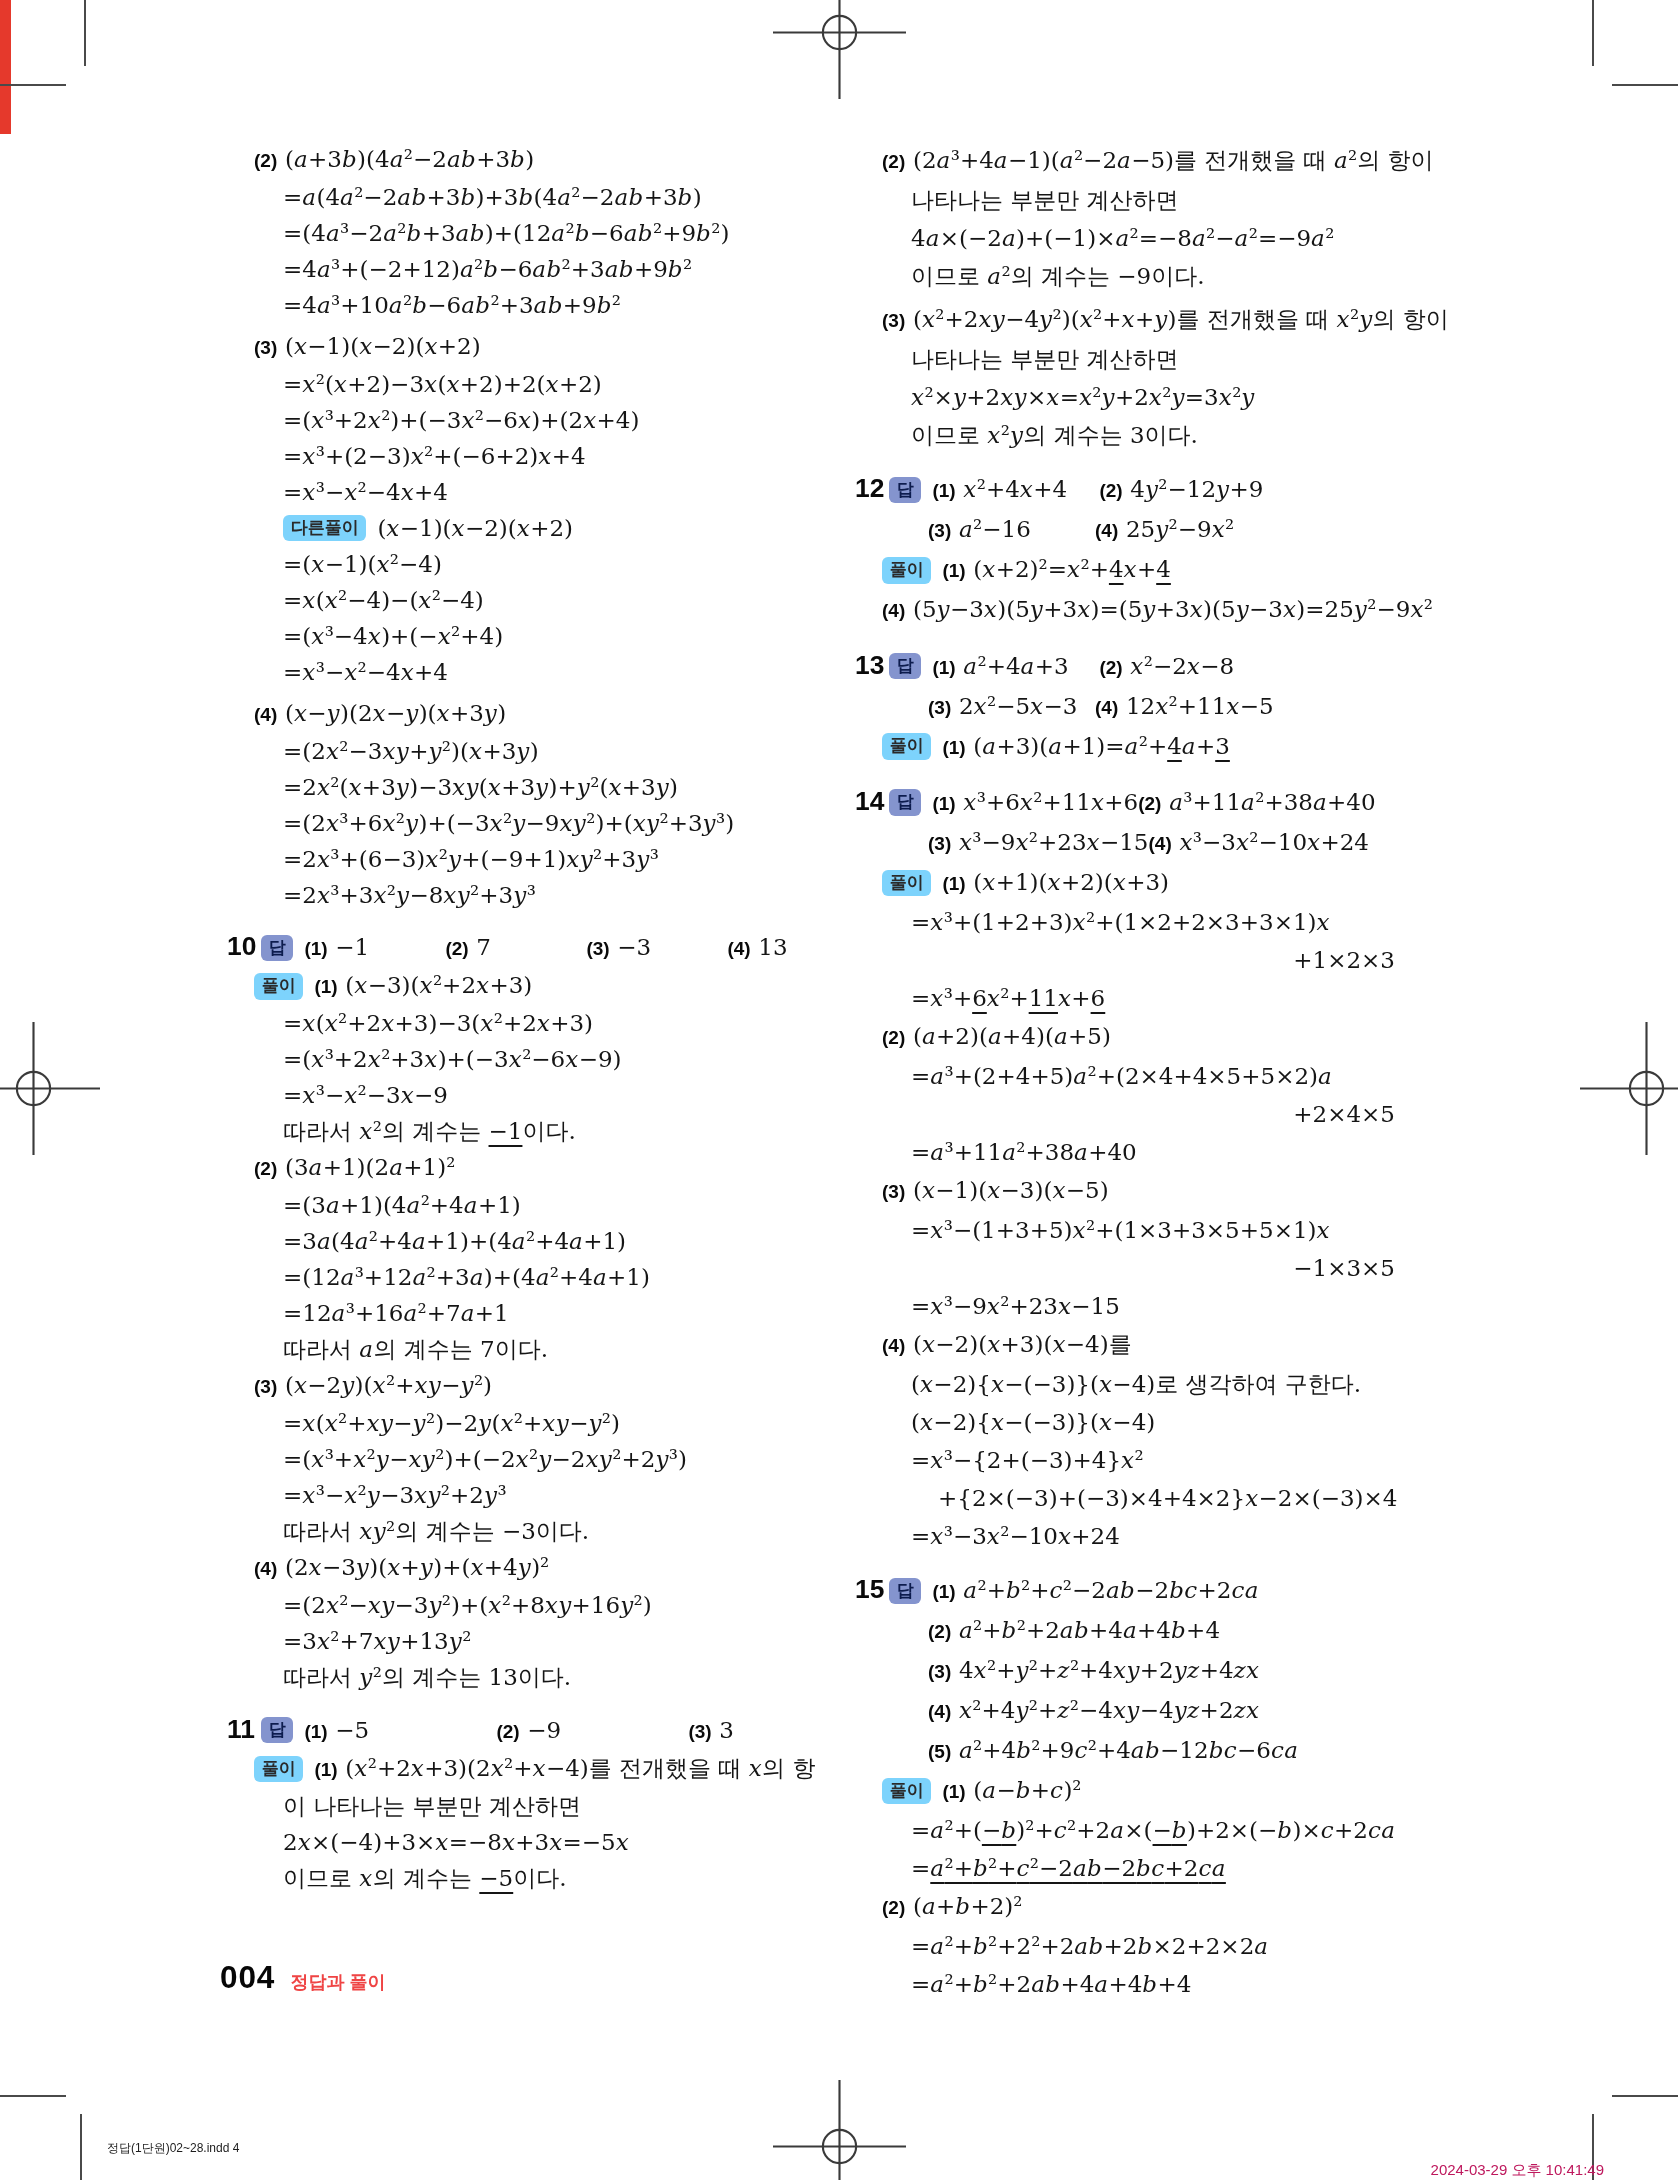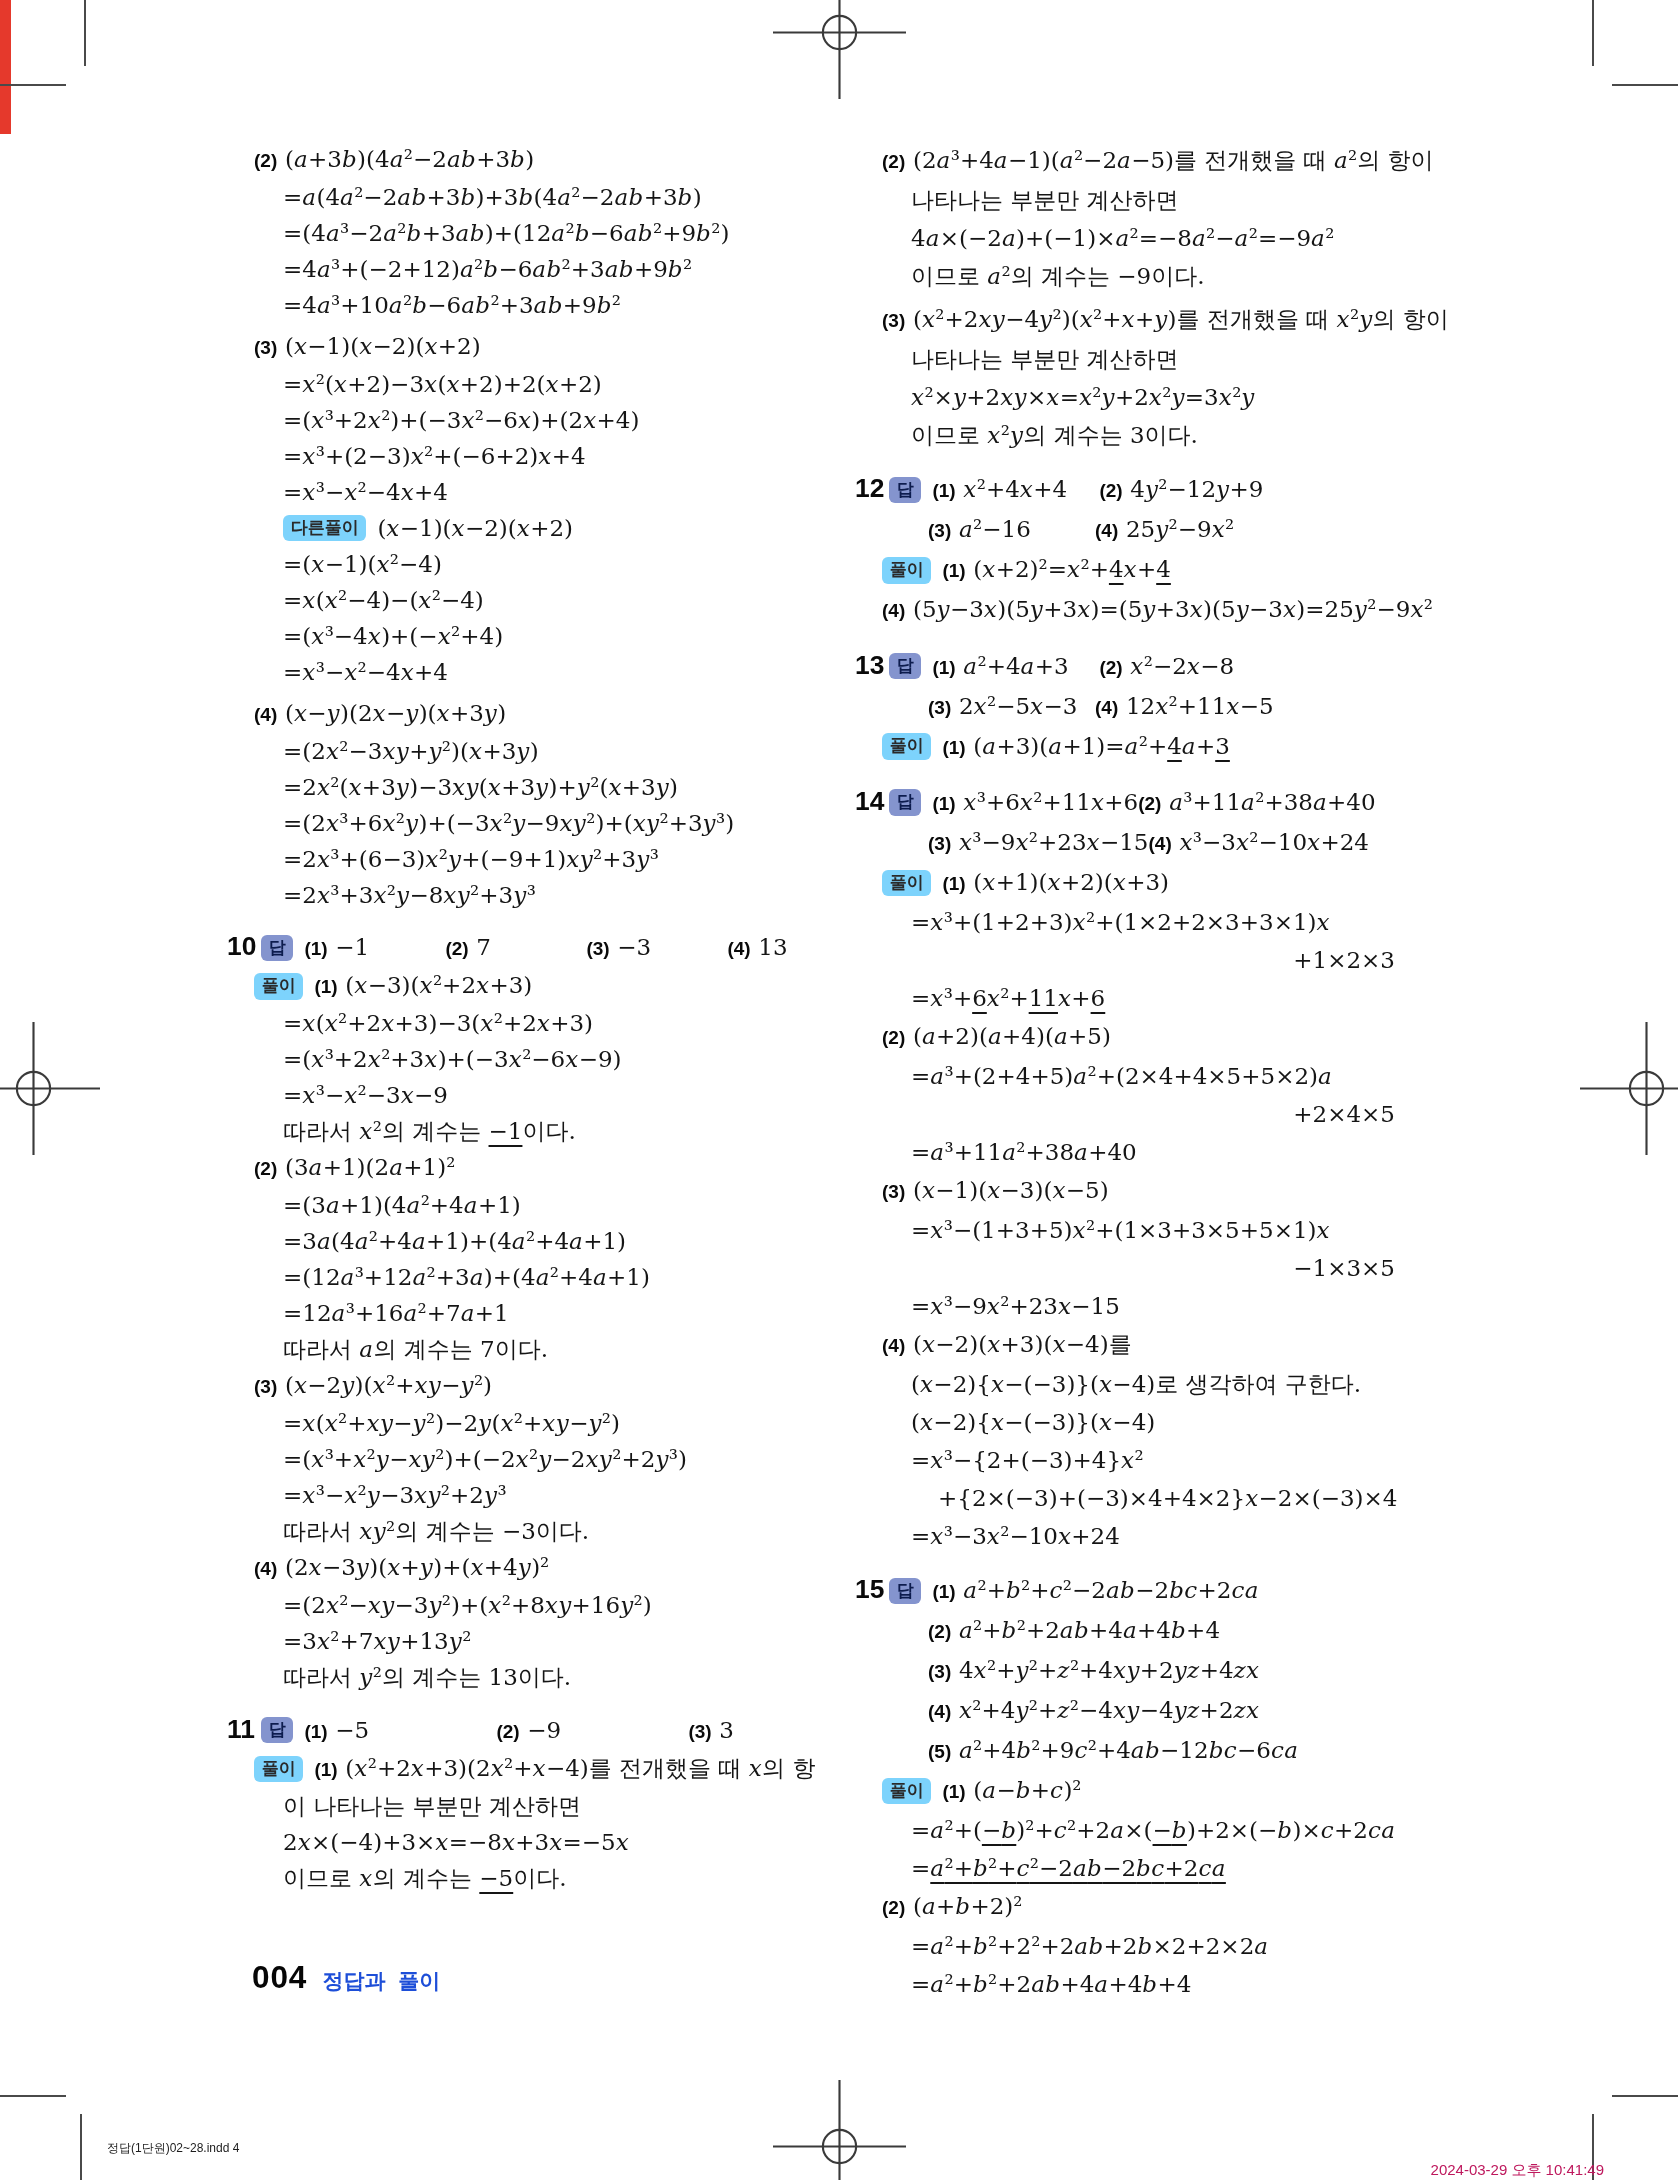--- a/index.html
+++ b/index.html
@@ -30,23 +30,23 @@
   .mtext{font-size:23px;}
   .mtext i{letter-spacing:0.4px;}
   .mtext u{text-decoration:underline;text-decoration-thickness:1.9px;text-underline-offset:6px;}
   .parts{display:flex;}
   .ap{display:flex;align-items:baseline;}
   .cols4 .ap{min-width:141px;}
   .cols3 .ap{min-width:192px;}
   .cols2 .ap{min-width:167px;}
   .cols1 .ap{min-width:0;}
   
-  .page-footer{position:absolute;left:220px;top:1959px;display:flex;align-items:baseline;gap:15.3px;margin-left:32px;}
+  .page-footer{position:absolute;left:220px;top:1959px;display:flex;align-items:baseline;gap:15.3px;}
   .footer-num{font-family:"Liberation Sans",sans-serif;font-weight:800;font-size:31.5px;letter-spacing:0.9px;color:#060606;}
-  .footer-title{font-family:Liberation Mono, monospace;font-weight:700;font-size:21px;color:#1d4ed8;}
+  .footer-title{font-family:Liberation Sans, sans-serif;font-weight:700;font-size:18px;color:#ef4444;}
   .print-left{position:absolute;left:107px;top:2140px;font-family:"Liberation Sans",sans-serif;font-size:12px;color:#1c1c1c;}
   .print-right{position:absolute;right:75px;top:2143px;font-family:"Liberation Sans",sans-serif;font-size:15px;color:#be185d;margin-top:18px;}
   
   .crop{position:absolute;background:#4a4a4a;}
   .regmark{position:absolute;width:133px;height:133px;}
   .redstrip{position:absolute;left:0;top:0;width:11px;height:134px;background:#e5392c;}
 </style>
 </head>
 <body>
 

